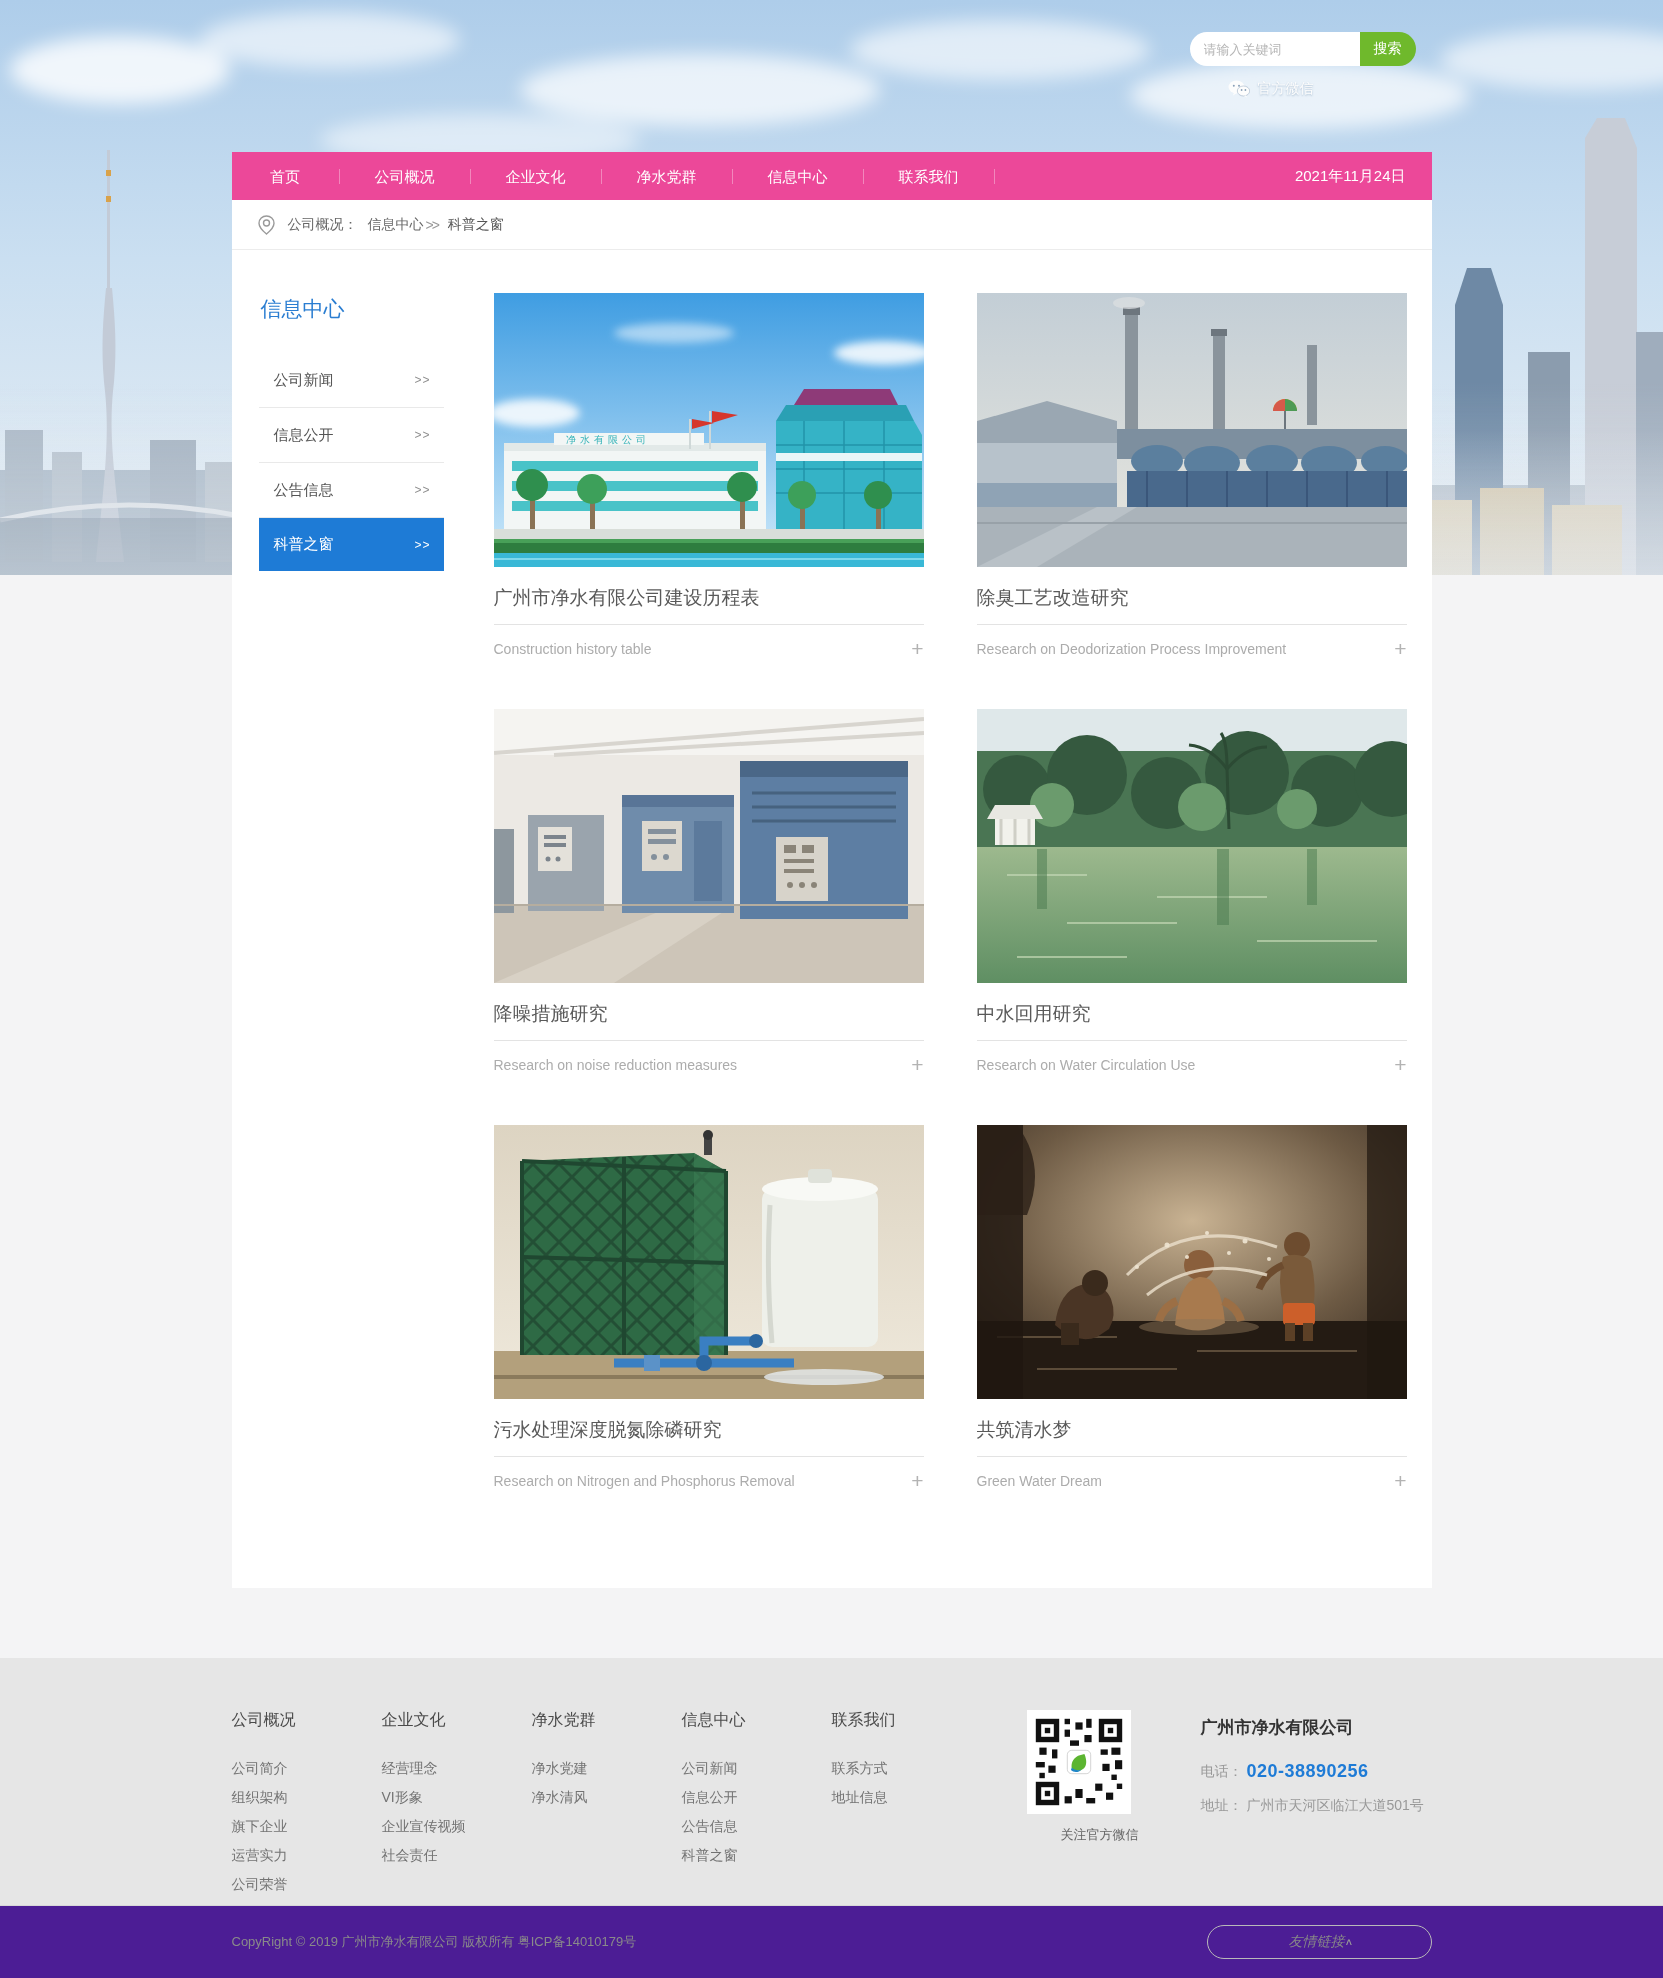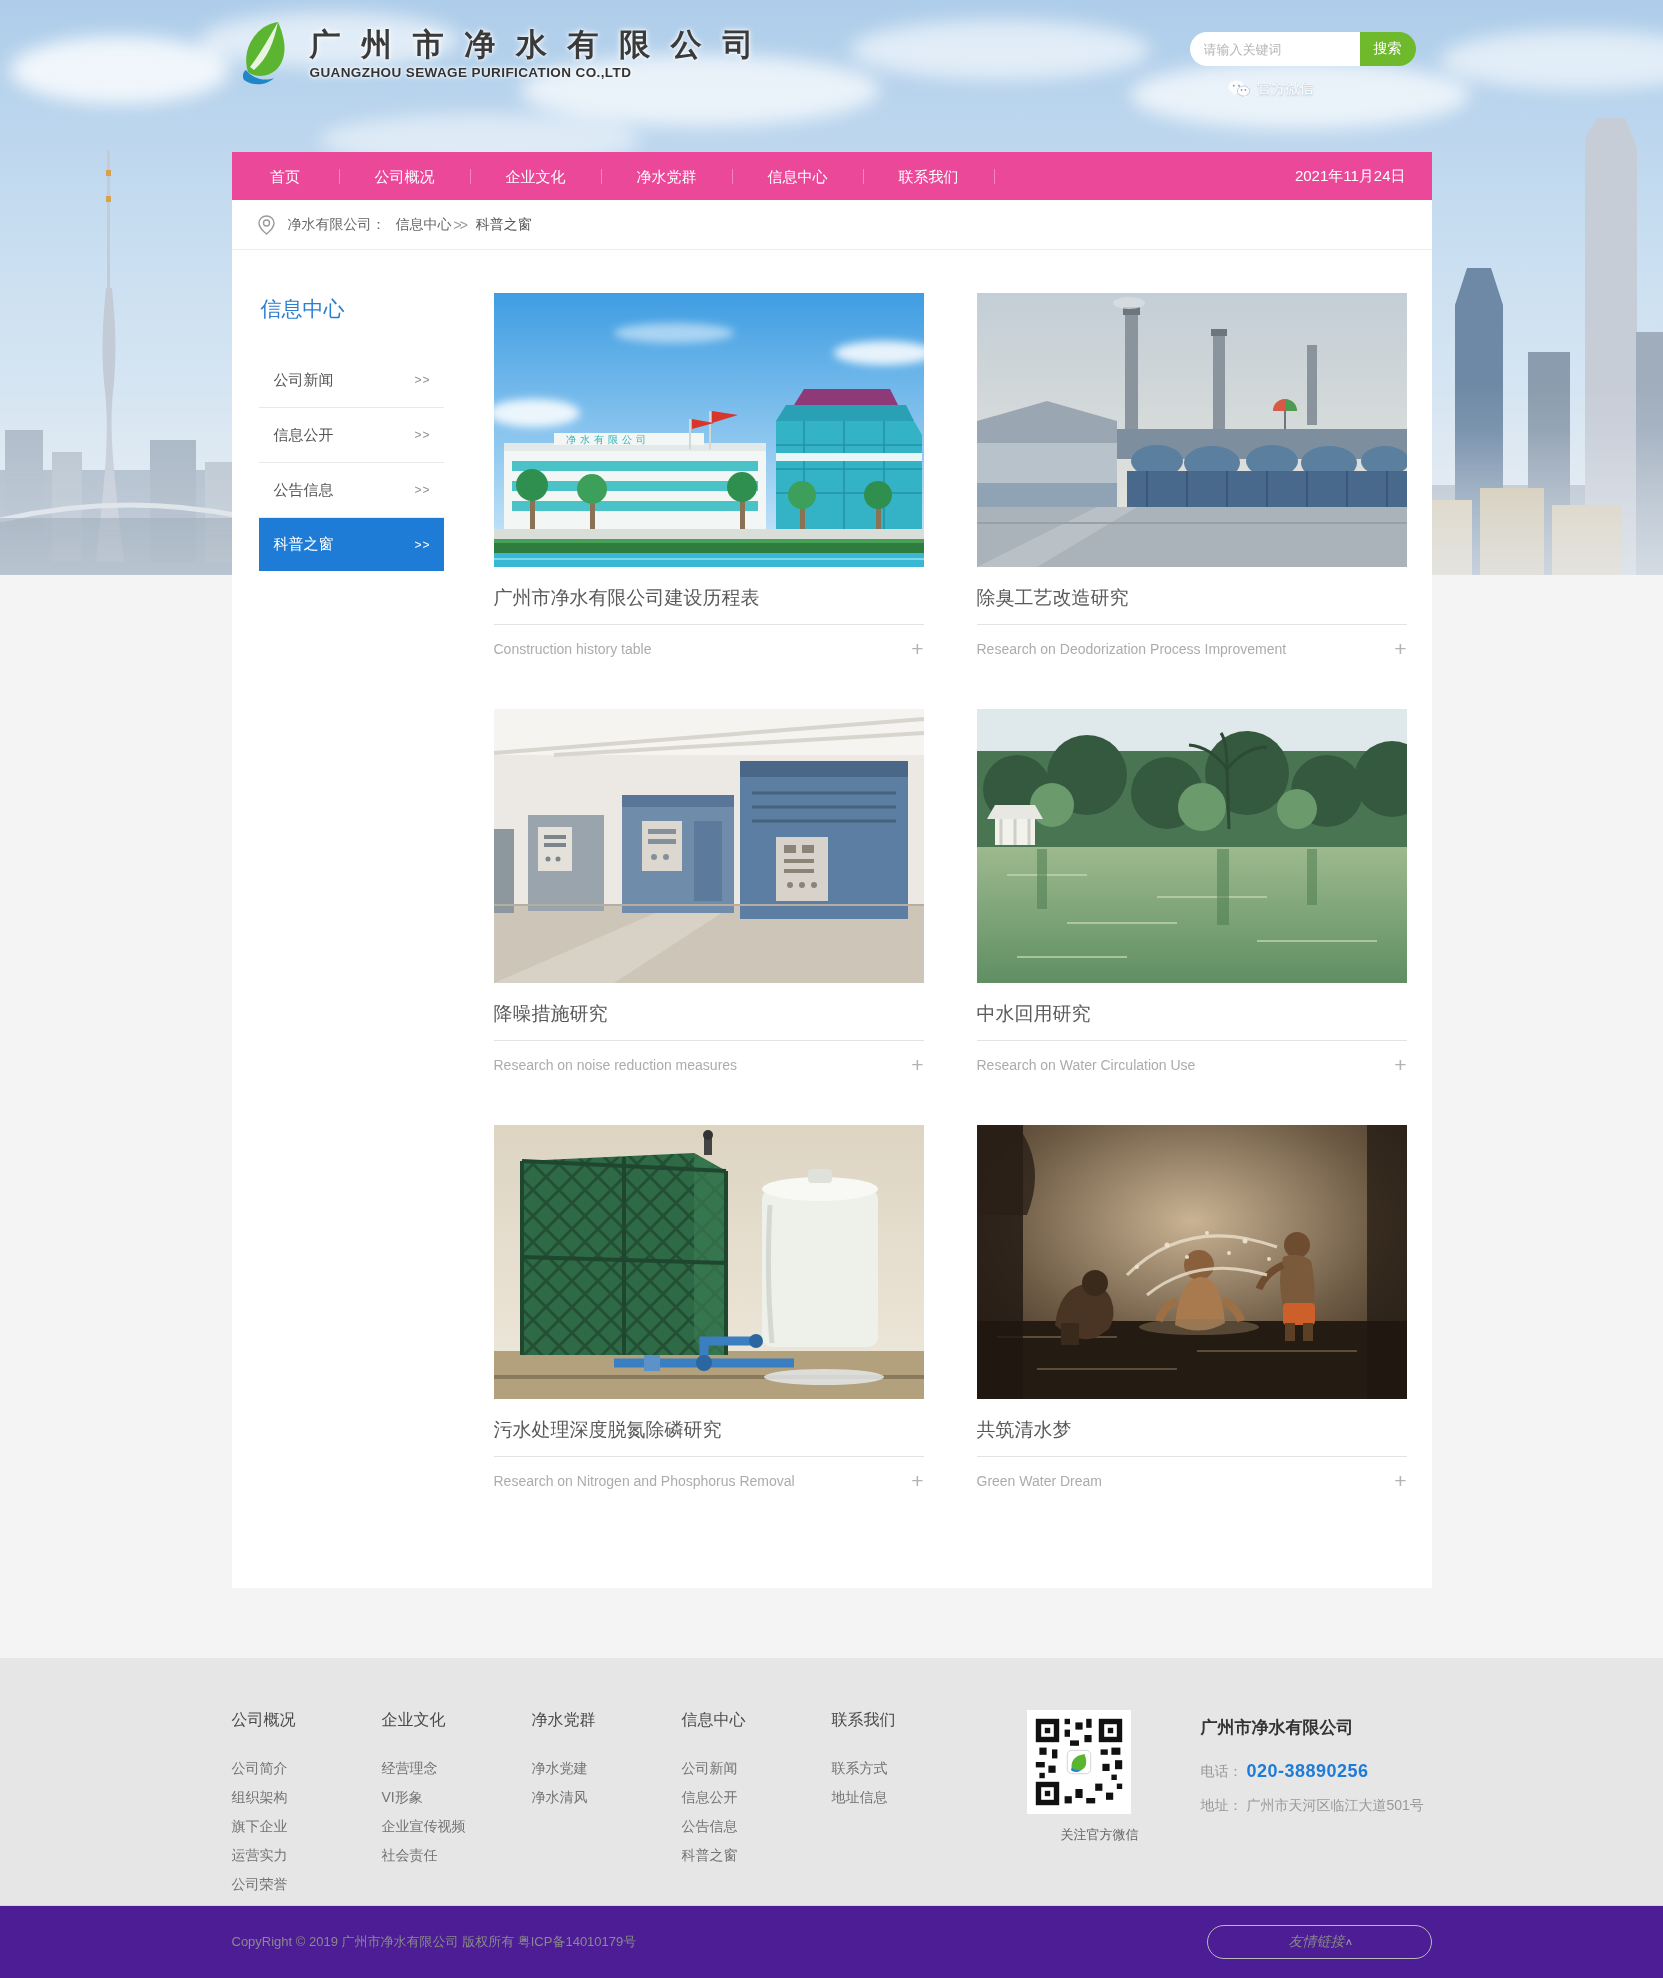--- a/index.html
+++ b/index.html
@@ -163,31 +163,20 @@
       <rect x="1424" y="500" width="48" height="75" fill="#d8cbae"></rect>
       <rect x="1480" y="488" width="64" height="87" fill="#cfc1a2"></rect>
       <rect x="1552" y="505" width="70" height="70" fill="#d6c9ad"></rect>
       <rect x="1150" y="430" width="513" height="145" fill="url(#haze)" opacity="0.55"></rect>
     </g>
     <rect x="0" y="380" width="1663" height="195" fill="url(#haze)" opacity="0.5"></rect>
   </svg>
 </div>
 
 <div class="header">
-  <div class="logo">
-    <svg class="logo-icon" viewBox="0 0 62 66">
-      <path d="M44,2 C52,20 54,38 42,50 C34,57 22,58 14,52 C10,40 12,24 24,12 C30,6 37,3 44,2 Z" fill="#5cb531"></path>
-      <path d="M44,2 C40,22 34,38 20,50 L16,47 C26,34 36,16 44,2 Z" fill="#ffffff" opacity="0.85"></path>
-      <path d="M12,50 C18,58 30,62 40,58 C32,66 18,66 10,60 C8,56 9,52 12,50 Z" fill="#1f86c8"></path>
-    </svg>
-    <div>
-      <div class="logo-cn">广 州 市 净 水 有 限 公 司</div>
-      <div class="logo-en">GUANGZHOU SEWAGE PURIFICATION CO.,LTD</div>
-    </div>
-  </div>
   <div class="search">
     <input type="text" placeholder="请输入关键词" style="">
     <button>搜索</button>
   </div>
   <div class="wechat">
     <svg width="22" height="18" viewBox="0 0 22 18">
       <ellipse cx="8.5" cy="7" rx="8" ry="6.4" fill="#fdfdfd"></ellipse>
       <circle cx="5.8" cy="5.8" r="1" fill="#8aa0b8"></circle>
         <circle cx="11" cy="5.8" r="1" fill="#8aa0b8"></circle>
       <path d="M6,12.6 L5,15.5 L8.6,13.3 Z" fill="#fdfdfd"></path>
@@ -211,21 +200,21 @@
 </div>
 
 <div class="wrap">
   <div class="breadcrumb">
     <span class="pin">
       <svg width="17" height="20" viewBox="0 0 17 20">
         <path d="M8.5,1 C12.6,1 16,4.2 16,8.2 C16,12.8 8.5,19 8.5,19 C8.5,19 1,12.8 1,8.2 C1,4.2 4.4,1 8.5,1 Z" fill="none" stroke="#9a9a9a" stroke-width="1.4"></path>
         <circle cx="8.5" cy="8" r="3" fill="none" stroke="#9a9a9a" stroke-width="1.4"></circle>
       </svg>
     </span>
-    <span class="bc-label">净水有限公司：</span>
+    <span class="bc-label">公司概况：</span>
     <span class="bc-link">信息中心</span>
     <span class="bc-sep">&gt;&gt;</span>
     <span class="bc-cur">科普之窗</span>
   </div>
 
   <div class="content">
 
     <div class="sidebar">
       <div class="side-title">信息中心</div>
       <div class="side-item">

